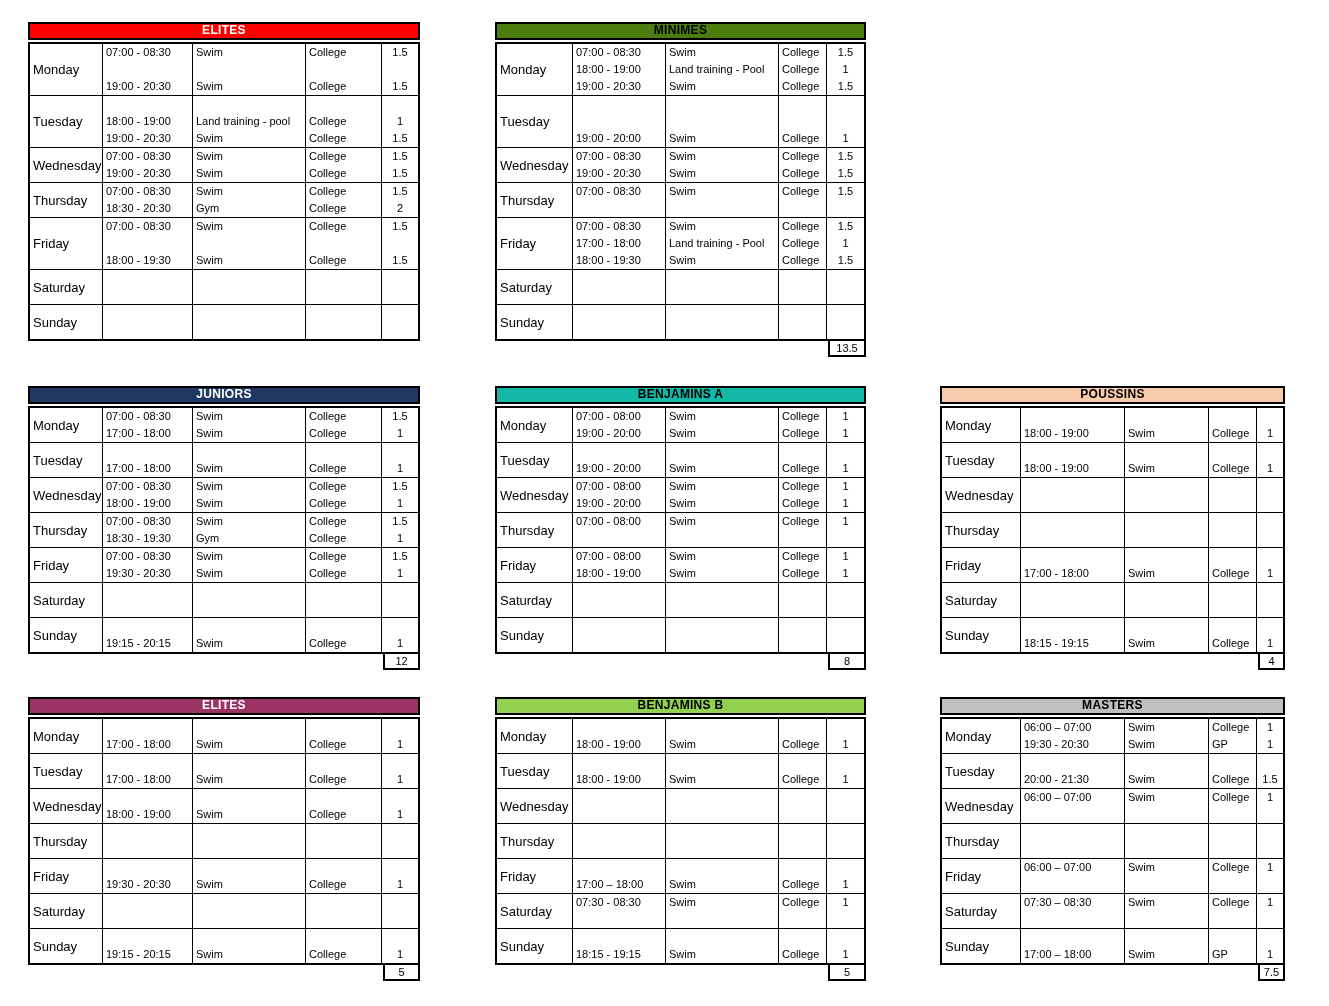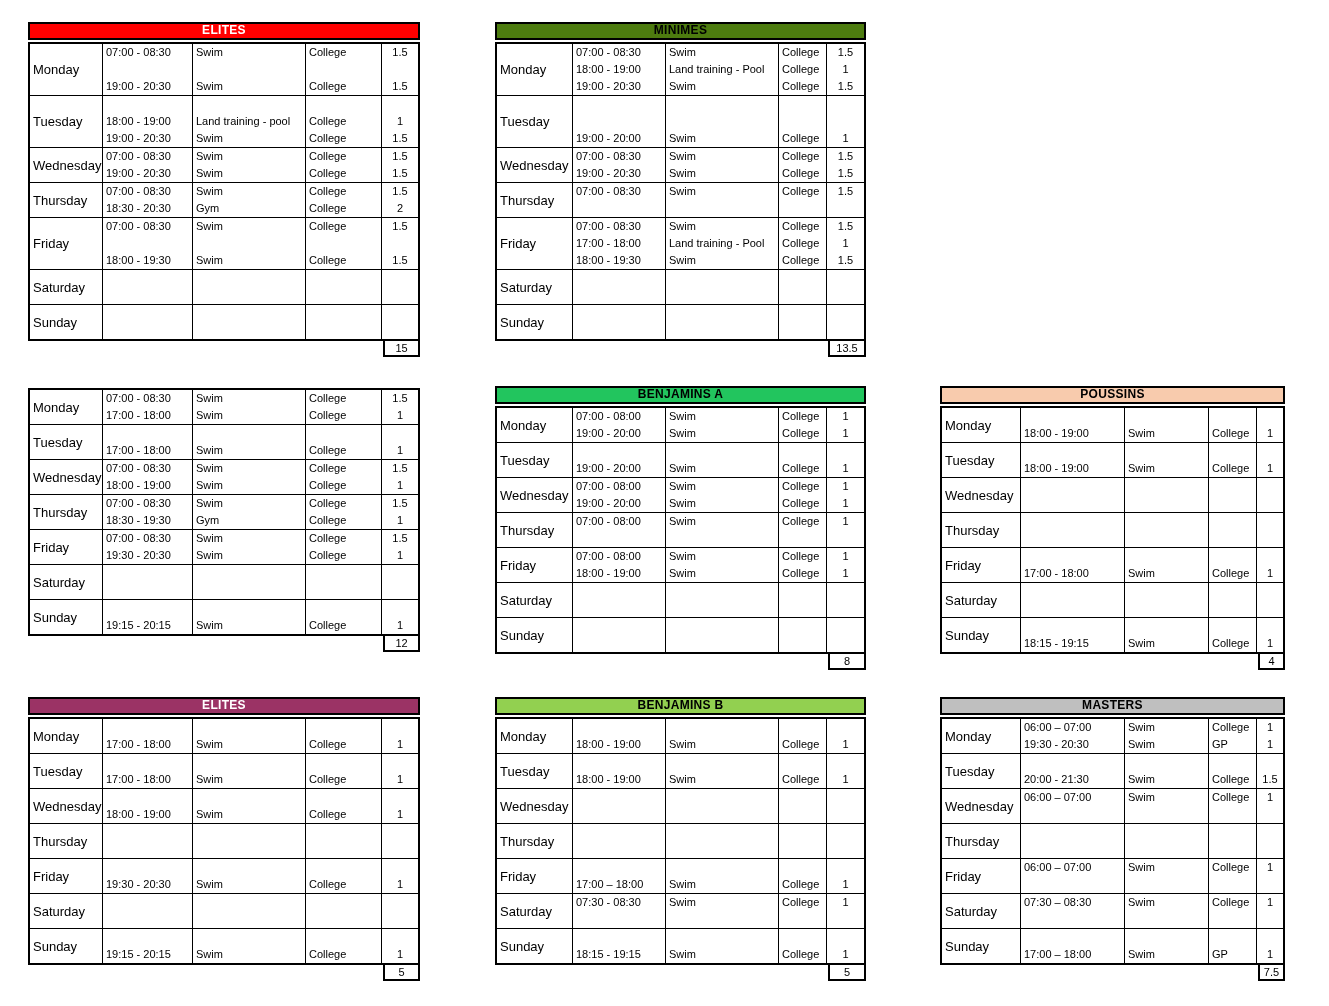--- a/index.html
+++ b/index.html
@@ -187,23 +187,20 @@
             </div>
             <div class="line-row">
               <div class="cell c-time"></div>
               <div class="cell c-activity"></div>
               <div class="cell c-location"></div>
               <div class="cell c-hours"></div>
             </div>
           </div>
         </div>
       </div>
-      <div class="total-row">
-        <div class="total-box">15</div>
-      </div>
     </div>
     <div class="table t1 size-b">
       <div class="tbl-header" style="background: #4d7c0f; color: rgb(0, 0, 0);">MINIMES</div>
       <div class="tbl-body">
         <div class="day-row">
           <div class="day-cell">Monday</div>
           <div class="lines">
             <div class="line-row">
               <div class="cell c-time">07:00 - 08:30</div>
               <div class="cell c-activity">Swim</div>
@@ -337,20 +334,21 @@
               <div class="cell c-hours"></div>
             </div>
           </div>
         </div>
       </div>
       <div class="total-row">
         <div class="total-box">13.5</div>
       </div>
     </div>
     <div class="table t2 size-a">
+      <div class="tbl-header" style="background: rgb(31, 56, 100); color: rgb(255, 255, 255);">JUNIORS</div>
       <div class="tbl-body">
         <div class="day-row">
           <div class="day-cell">Monday</div>
           <div class="lines">
             <div class="line-row">
               <div class="cell c-time">07:00 - 08:30</div>
               <div class="cell c-activity">Swim</div>
               <div class="cell c-location">College</div>
               <div class="cell c-hours">1.5</div>
             </div>
@@ -463,21 +461,21 @@
               <div class="cell c-hours">1</div>
             </div>
           </div>
         </div>
       </div>
       <div class="total-row">
         <div class="total-box">12</div>
       </div>
     </div>
     <div class="table t3 size-b">
-      <div class="tbl-header" style="background: #22c55e; color: rgb(0, 0, 0);">BENJAMINS A</div>
+      <div class="tbl-header" style="background: #14b8a6; color: rgb(0, 0, 0);">BENJAMINS A</div>
       <div class="tbl-body">
         <div class="day-row">
           <div class="day-cell">Monday</div>
           <div class="lines">
             <div class="line-row">
               <div class="cell c-time">07:00 - 08:00</div>
               <div class="cell c-activity">Swim</div>
               <div class="cell c-location">College</div>
               <div class="cell c-hours">1</div>
             </div>

